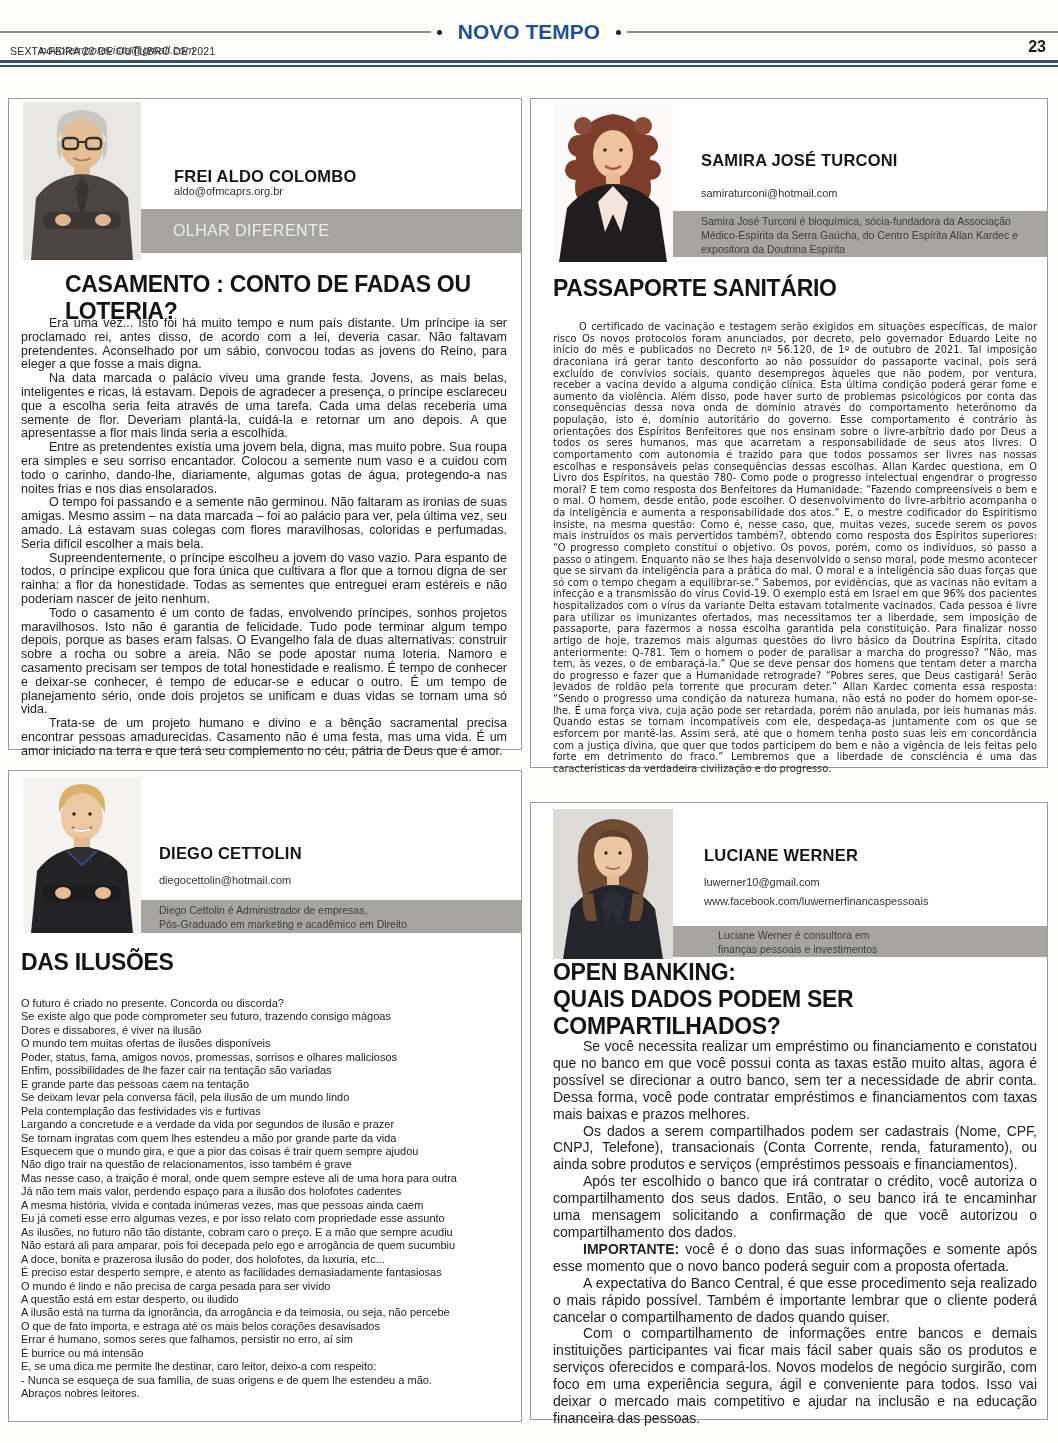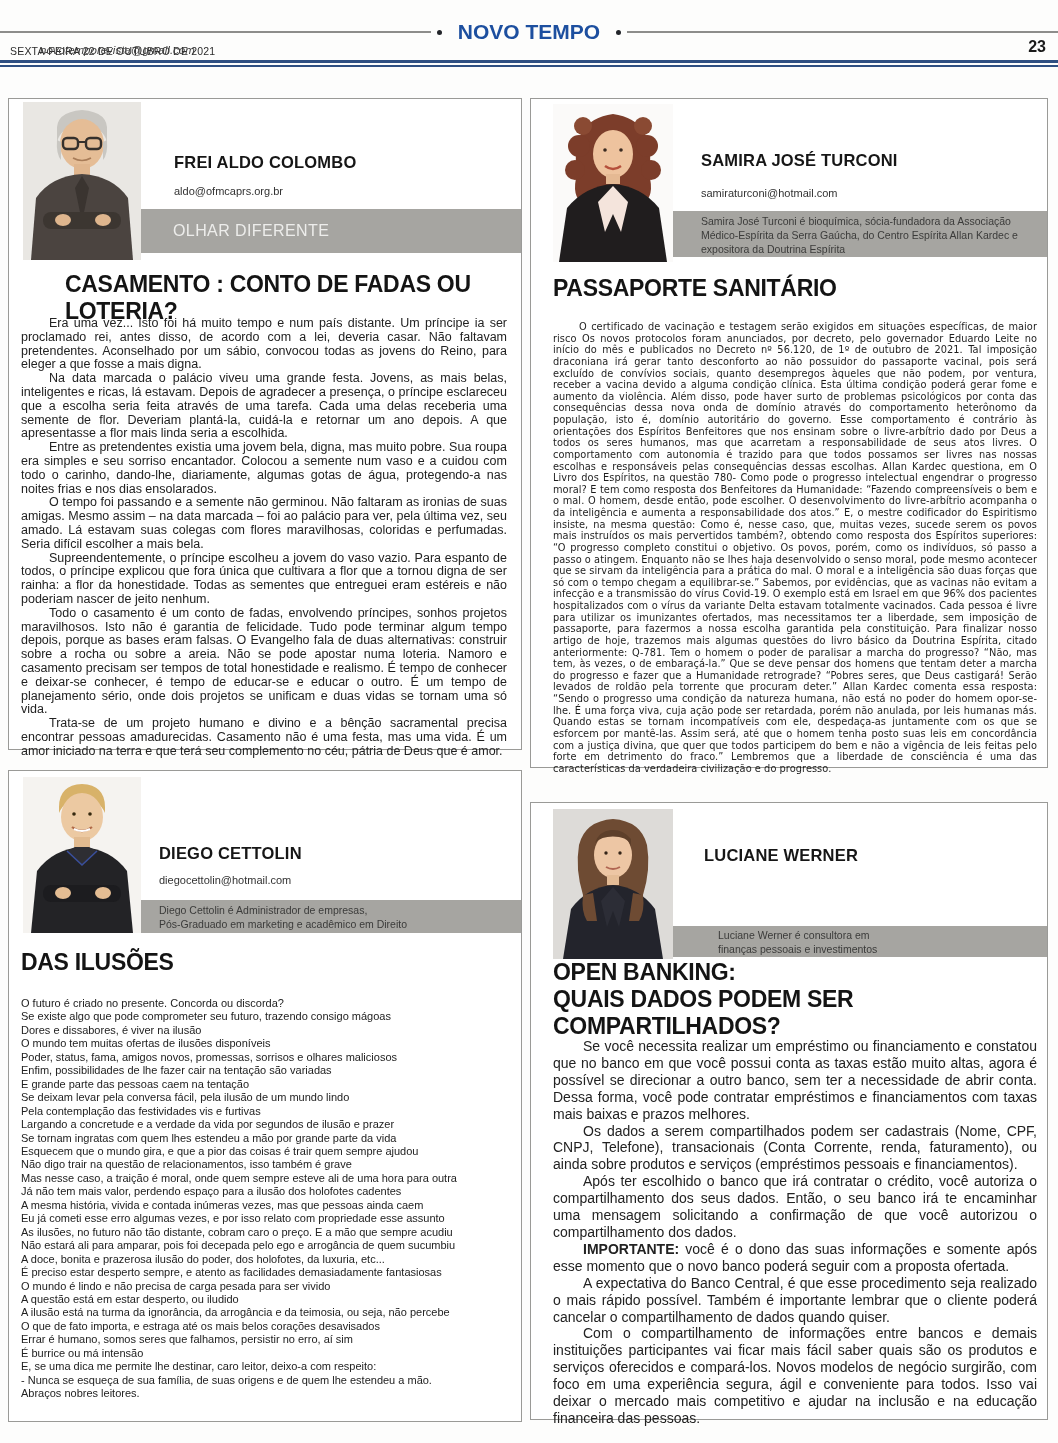--- a/index.html
+++ b/index.html
@@ -33,21 +33,21 @@
 
   .band{position:absolute;left:126px;right:0;background:#a6a5a1;z-index:1;box-sizing:border-box;}
   #box-tl .band{top:110px;height:44px;}
   #box-tr .band{top:112px;height:46px;padding:3px 8px 0 44px;}
   #box-bl .band{top:129px;height:33px;padding:3px 8px 0 24px;}
   #box-br .band{top:123px;height:31px;padding:2px 8px 0 61px;}
   .section-label{font-size:16px;line-height:44px;color:#ededeb;letter-spacing:.4px;padding-left:38px;}
   .bio-line{font-size:10.5px;line-height:14px;color:#3b3b3a;}
 
   .author{position:absolute;margin:0;font-size:16.5px;font-weight:bold;color:#161616;letter-spacing:.2px;z-index:4;}
-  #box-tl .author{left:165px;top:54px;}
+  #box-tl .author{left:165px;top:68px;}
   #box-tr .author{left:170px;top:52px;}
   #box-bl .author{left:150px;top:73px;}
   #box-br .author{left:173px;top:43px;}
 
   .email{position:absolute;font-size:11px;color:#323232;z-index:4;}
   #box-tl .email{left:165px;top:86px;}
   #box-tr .email{left:170px;top:88px;}
   #box-bl .email{left:150px;top:103px;}
   #box-br .email{left:173px;top:70px;line-height:19px;}
 
@@ -244,20 +244,24 @@
         <path d="M90 86 Q92 102 86 112 L76 112 L80 84 Z" fill="#6e4b33"></path>
       </svg>
     </div>
     <div class="band">
       <div>
           <div class="bio-line">Luciane Werner é consultora em</div>
           <div class="bio-line">finanças pessoais e investimentos</div>
         </div>
     </div>
     <h2 class="author">LUCIANE WERNER</h2>
+    <div class="email">
+      <div>luwerner10@gmail.com</div>
+      <div>www.facebook.com/luwernerfinancaspessoais</div>
+    </div>
     <h1 class="title">
       <div>OPEN BANKING:</div>
       <div>QUAIS DADOS PODEM SER COMPARTILHADOS?</div>
     </h1>
     <div class="body">
         <p class="para-ob">Se você necessita realizar um empréstimo ou financiamento e constatou que no banco em que você possui conta as taxas estão muito altas, agora é possível se direcionar a outro banco, sem ter a necessidade de abrir conta. Dessa forma, você pode contratar empréstimos e financiamentos com taxas mais baixas e prazos melhores.</p>
         <p class="para-ob">Os dados a serem compartilhados podem ser cadastrais (Nome, CPF, CNPJ, Telefone), transacionais (Conta Corrente, renda, faturamento), ou ainda sobre produtos e serviços (empréstimos pessoais e financiamentos).</p>
         <p class="para-ob">Após ter escolhido o banco que irá contratar o crédito, você autoriza o compartilhamento dos seus dados. Então, o seu banco irá te encaminhar uma mensagem solicitando a confirmação de que você autorizou o compartilhamento dos dados.</p>
         <p class="para-ob"><b>IMPORTANTE:</b> você é o dono das suas informações e somente após esse momento que o novo banco poderá seguir com a proposta ofertada.</p>
         <p class="para-ob">A expectativa do Banco Central, é que esse procedimento seja realizado o mais rápido possível. Também é importante lembrar que o cliente poderá cancelar o compartilhamento de dados quando quiser.</p>

